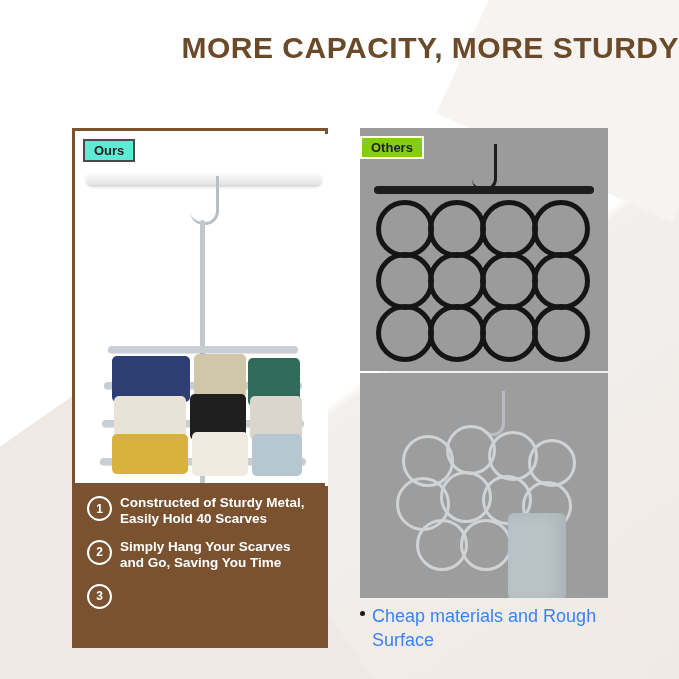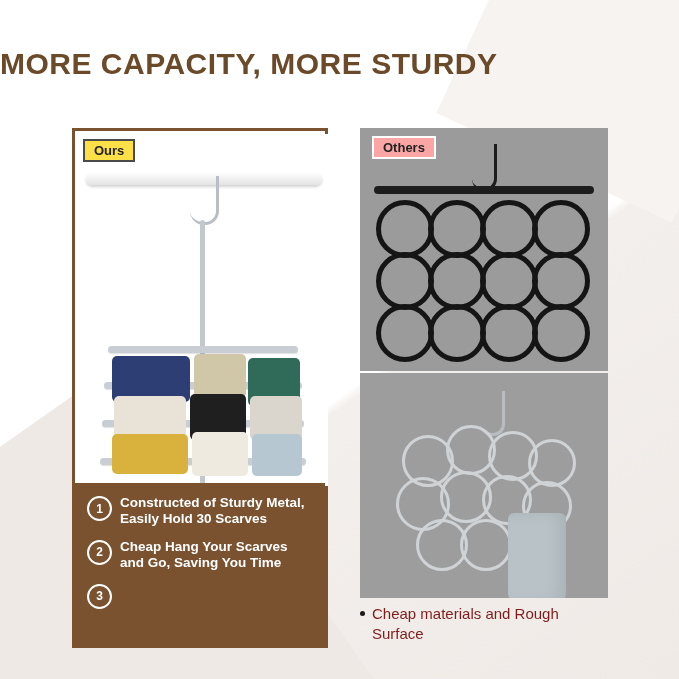--- a/index.html
+++ b/index.html
@@ -24,25 +24,25 @@
   }
   .bg-shade-3{
     position:absolute;right:-60px;top:-80px;width:260px;height:260px;
     background:#f6f3f0;
     transform:rotate(25deg);
     z-index:0;
   }
   .wrap{position:relative;z-index:2;width:679px;height:679px;}
 
   .headline{
-    text-align:left;
+    text-align:right;
     color:#6b4a2a;
     font-weight:bold;
     letter-spacing:0.5px;
-    padding-top:46px;
+    padding-top:30px;
     line-height:1.18;
   }
   .headline .l1{font-size:30px;display:block;}
   .headline .l2{font-size:30px;display:block;}
 
   
   .panels{
     position:absolute;top:128px;left:0;width:679px;height:540px;
   }
   .panel-left{
@@ -51,30 +51,30 @@
     box-sizing:border-box;
     background:#ffffff;
   }
   .panel-right{
     position:absolute;left:360px;top:0;width:248px;height:520px;
     box-sizing:border-box;
   }
 
   .tag{
     position:absolute;
-    background:#fde047;
+    background:#5eead4;
     border:2px solid #4a4a4a;
     color:#222;
     font-weight:bold;
     font-size:13px;
     padding:2px 9px;
     z-index:5;
   }
   .tag-ours{left:8px;top:8px;}
-  .tag-others{left:12px;top:8px;border-color:#ffffff;background:#fca5a5;}
+  .tag-others{left:0;top:8px;border-color:#ffffff;background:#84cc16;}
 
   
   .photo-ours{
     position:absolute;left:3px;top:3px;width:250px;height:352px;
     background:#ffffff;
     overflow:hidden;
   }
   .rod{
     position:absolute;left:8px;top:38px;width:236px;height:13px;
     background:linear-gradient(180deg,#ffffff,#e3e3e3);
@@ -137,21 +137,21 @@
     position:absolute;left:120px;top:18px;width:22px;height:42px;
     border:3px solid #b9bdc1;border-top:none;border-left:none;border-radius:0 0 12px 12px;
   }
   .scarf-grey{
     position:absolute;left:148px;top:140px;width:58px;height:90px;
     background:#b9c3c7;border-radius:6px 6px 10px 10px;
     box-shadow:inset -8px 0 14px rgba(0,0,0,.08);
   }
   .others-notes{
     position:absolute;left:0;top:476px;width:252px;
-    color:#7f1d1d;font-size:15px;line-height:1.35;
+    color:#3b82f6;font-size:18px;line-height:1.35;
   }
   .note{display:flex;align-items:flex-start;margin-bottom:6px;}
   .dot{flex:0 0 auto;width:5px;height:5px;border-radius:50%;background:#1a1a1a;margin:7px 7px 0 0;}
   .note-text{flex:1 1 auto;}
 </style>
 </head>
 <body>
 
 <div class="bg-shade-1"></div>
 <div class="bg-shade-2"></div>
@@ -188,25 +188,25 @@
 
         <div class="scarf" style="left:34px;top:300px;width:76px;height:40px;background:#d8b23c;"></div>
         <div class="scarf" style="left:114px;top:298px;width:56px;height:44px;background:#efeae0;"></div>
         <div class="scarf" style="left:174px;top:300px;width:50px;height:42px;background:#b7c7d2;"></div>
       </div>
 
       <div class="ours-bottom"></div>
       <div class="bullets">
         <div class="bullet">
           <div class="bnum">1</div>
-          <div class="btext">Constructed of Sturdy Metal, Easily Hold 30 Scarves</div>
+          <div class="btext">Constructed of Sturdy Metal, Easily Hold 40 Scarves</div>
         </div>
         <div class="bullet">
           <div class="bnum">2</div>
-          <div class="btext">Cheap Hang Your Scarves and Go, Saving You Time</div>
+          <div class="btext">Simply Hang Your Scarves and Go, Saving You Time</div>
         </div>
         <div class="bullet">
           <div class="bnum">3</div>
         </div>
       </div>
     </div>
 
     <div class="panel-right">
       <div class="tag tag-others">Others</div>
 

